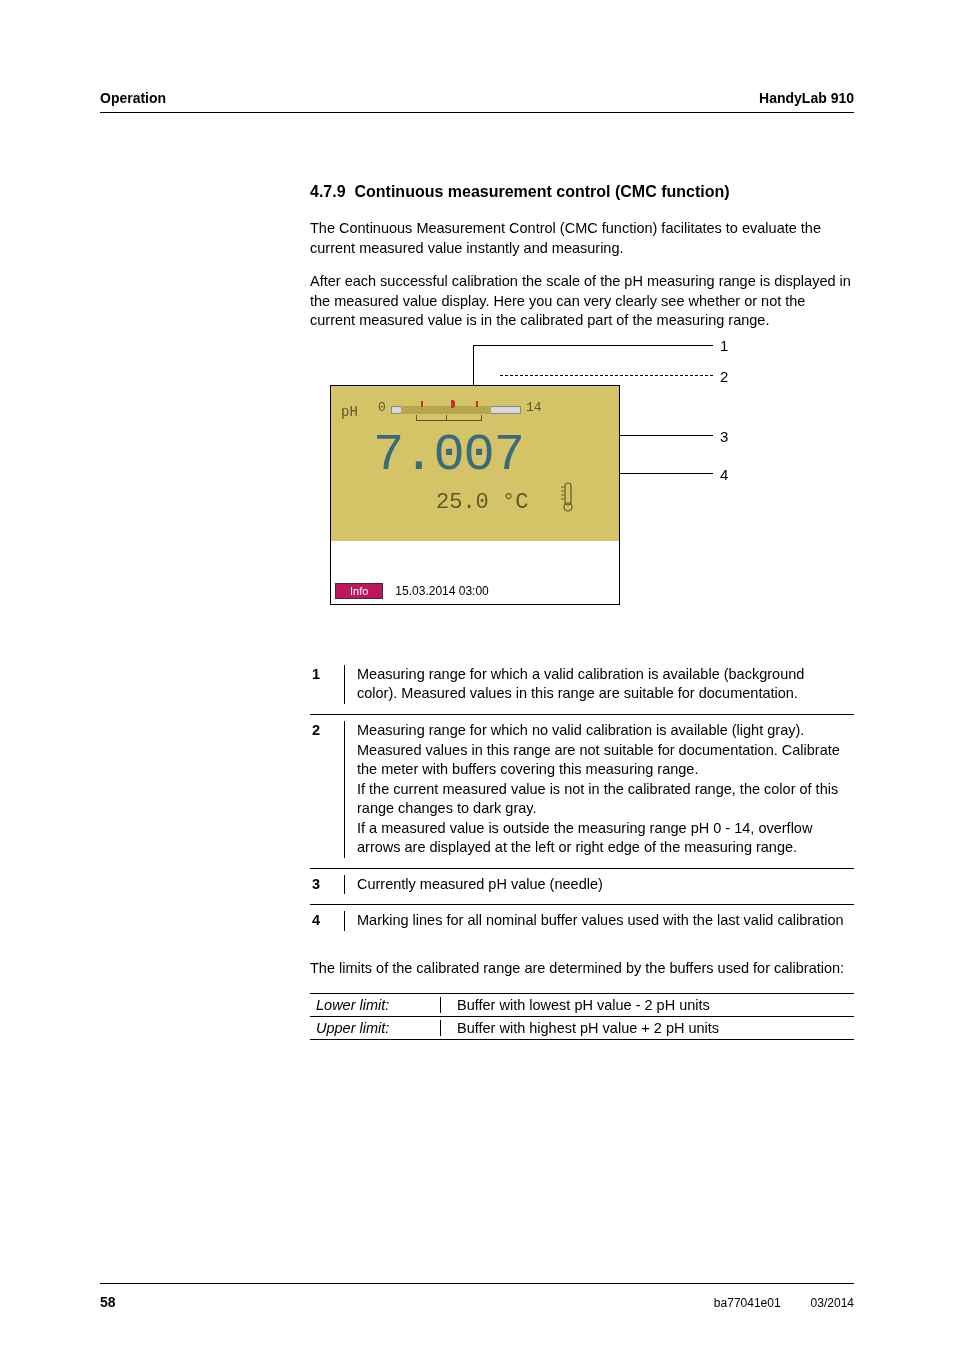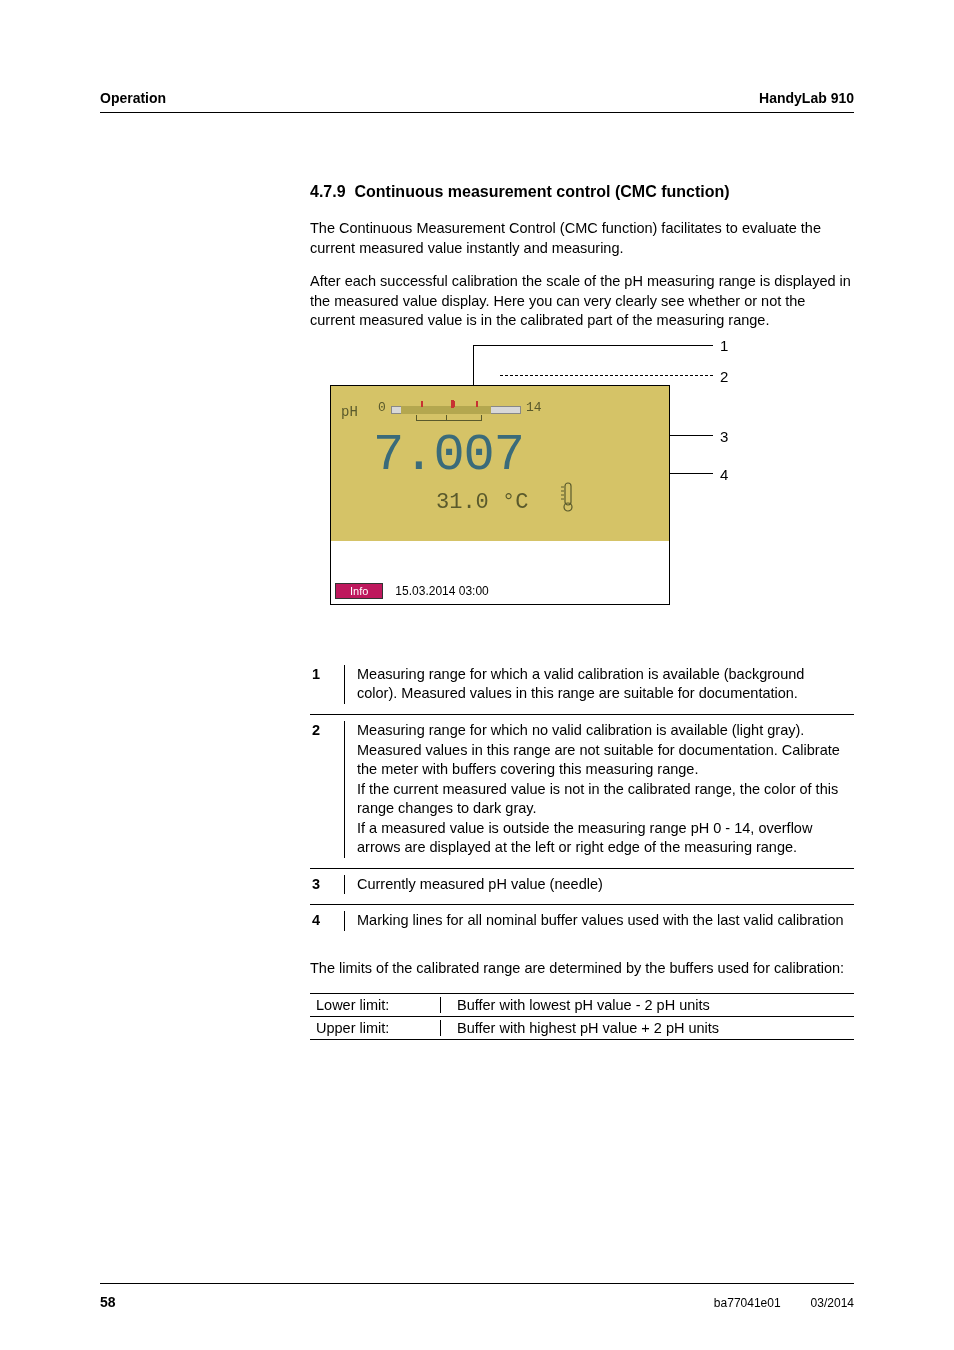--- a/index.html
+++ b/index.html
@@ -40,21 +40,21 @@
   .figure-wrap {
     position: relative;
     width: 420px;
     height: 300px;
     margin: 8px 0 20px 0;
   }
   .display-box {
     position: absolute;
     left: 20px;
     top: 40px;
-    width: 340px;
+    width: 290px;
     height: 220px;
     background: #fff;
     border: 1px solid #000;
   }
   .display-yellow {
     position: absolute;
     left: 0; top: 0; width: 100%; height: 155px;
     background: #d5c367;
   }
   .ph-label {
@@ -134,21 +134,21 @@
   .def-table { font-size: 14.5px; line-height: 1.35; margin-bottom: 10px; }
   .def-row { display: flex; border-top: 1px solid #000; padding: 6px 0 10px 0; }
   .def-row:first-child { border-top: none; padding-top: 0; }
   .def-num { font-weight: bold; width: 34px; flex-shrink: 0; padding-left: 2px; }
   .def-sep { width: 1px; background: #000; margin-right: 12px; align-self: stretch; }
   .def-text { flex: 1; padding-right: 6px; }
 
   .limits-table { font-size: 14.5px; margin-top: 4px; }
   .lim-row { display: flex; border-top: 1px solid #000; padding: 3px 0; }
   .lim-row:last-child { border-bottom: 1px solid #000; }
-  .lim-label { width: 130px; padding-left: 6px; }
+  .lim-label { width: 130px; padding-left: 6px; font-style: italic; }
   .lim-sep { width: 1px; background: #000; margin-right: 16px; align-self: stretch; }
   .lim-val { flex: 1; }
 
   .footer {
     position: absolute; left: 100px; right: 100px; bottom: 40px;
     border-top: 1.5px solid #000;
     display: flex; justify-content: space-between; align-items: flex-end;
     padding-top: 10px; font-size: 12px;
   }
   .footer .pnum { font-weight: bold; font-size: 14px; }
@@ -197,21 +197,21 @@
             <div class="needle"></div>
             <div class="tick-red" style="left:30px"></div>
             <div class="tick-red" style="left:62px"></div>
             <div class="tick-red" style="left:85px"></div>
             <div class="tick-under" style="left:25px"></div>
             <div class="tick-under" style="left:55px"></div>
             <div class="tick-under" style="left:90px"></div>
             <div class="tick-under-line"></div>
           </div>
           <div class="big-value">7.007</div>
-          <div class="temp">31.0 °C</div>
+          <div class="temp">25.0 °C</div>
           <svg class="sensor-icon" viewBox="0 0 14 32">
             <rect x="4" y="2" width="6" height="22" rx="3" fill="none" stroke="#5a5a2c" stroke-width="1.2"></rect>
             <circle cx="7" cy="26" r="4" fill="none" stroke="#5a5a2c" stroke-width="1.2"></circle>
             <line x1="3" y1="6" x2="0" y2="6" stroke="#5a5a2c"></line>
               <line x1="3" y1="10" x2="0" y2="10" stroke="#5a5a2c"></line>
             <line x1="3" y1="14" x2="0" y2="14" stroke="#5a5a2c"></line>
               <line x1="3" y1="18" x2="0" y2="18" stroke="#5a5a2c"></line>
           </svg>
         </div>
         <div class="status-bar">

